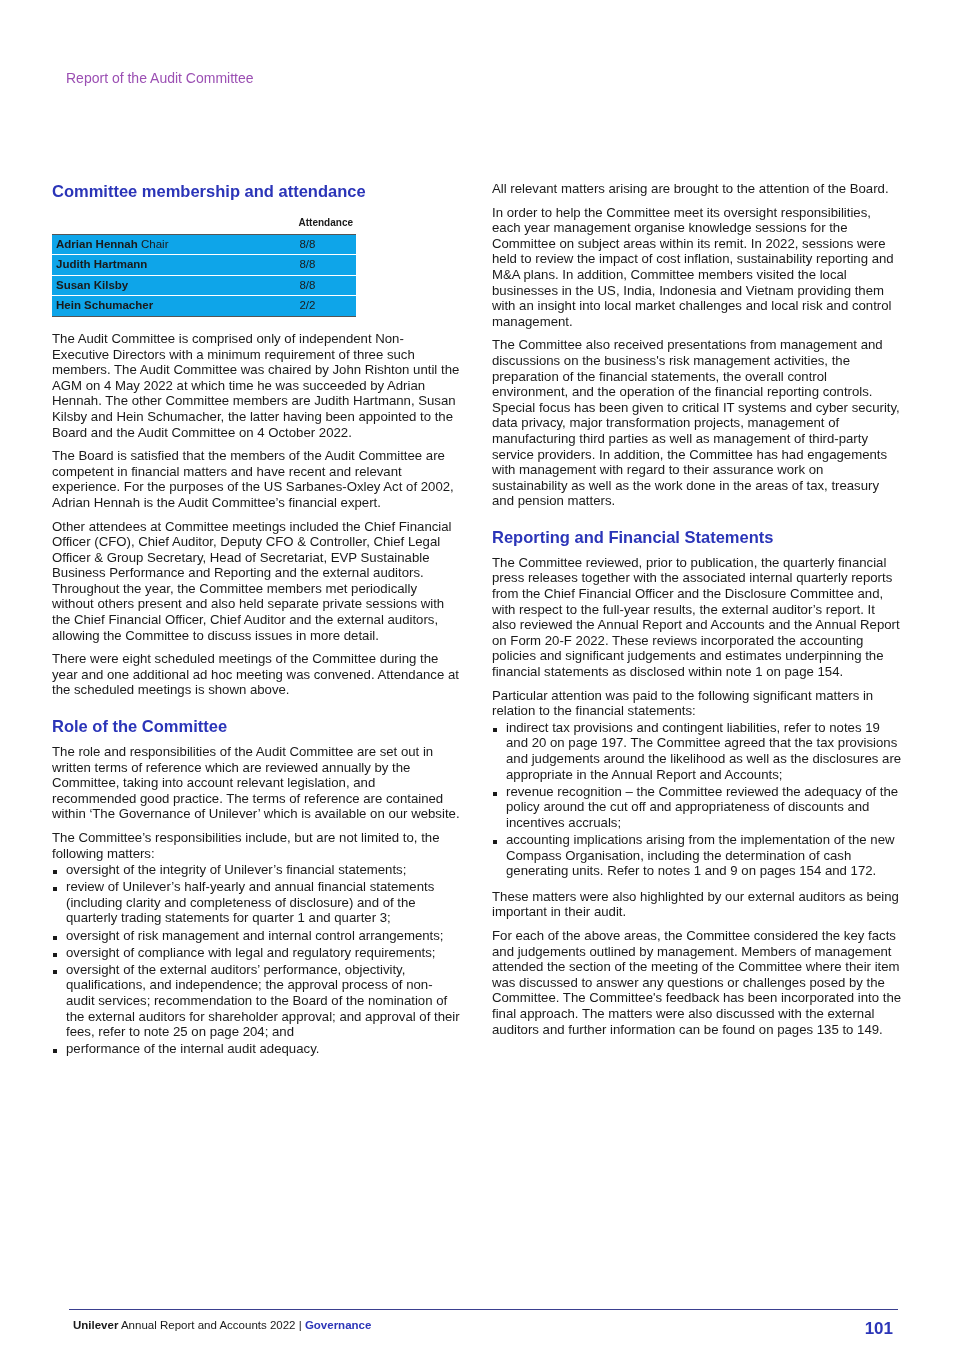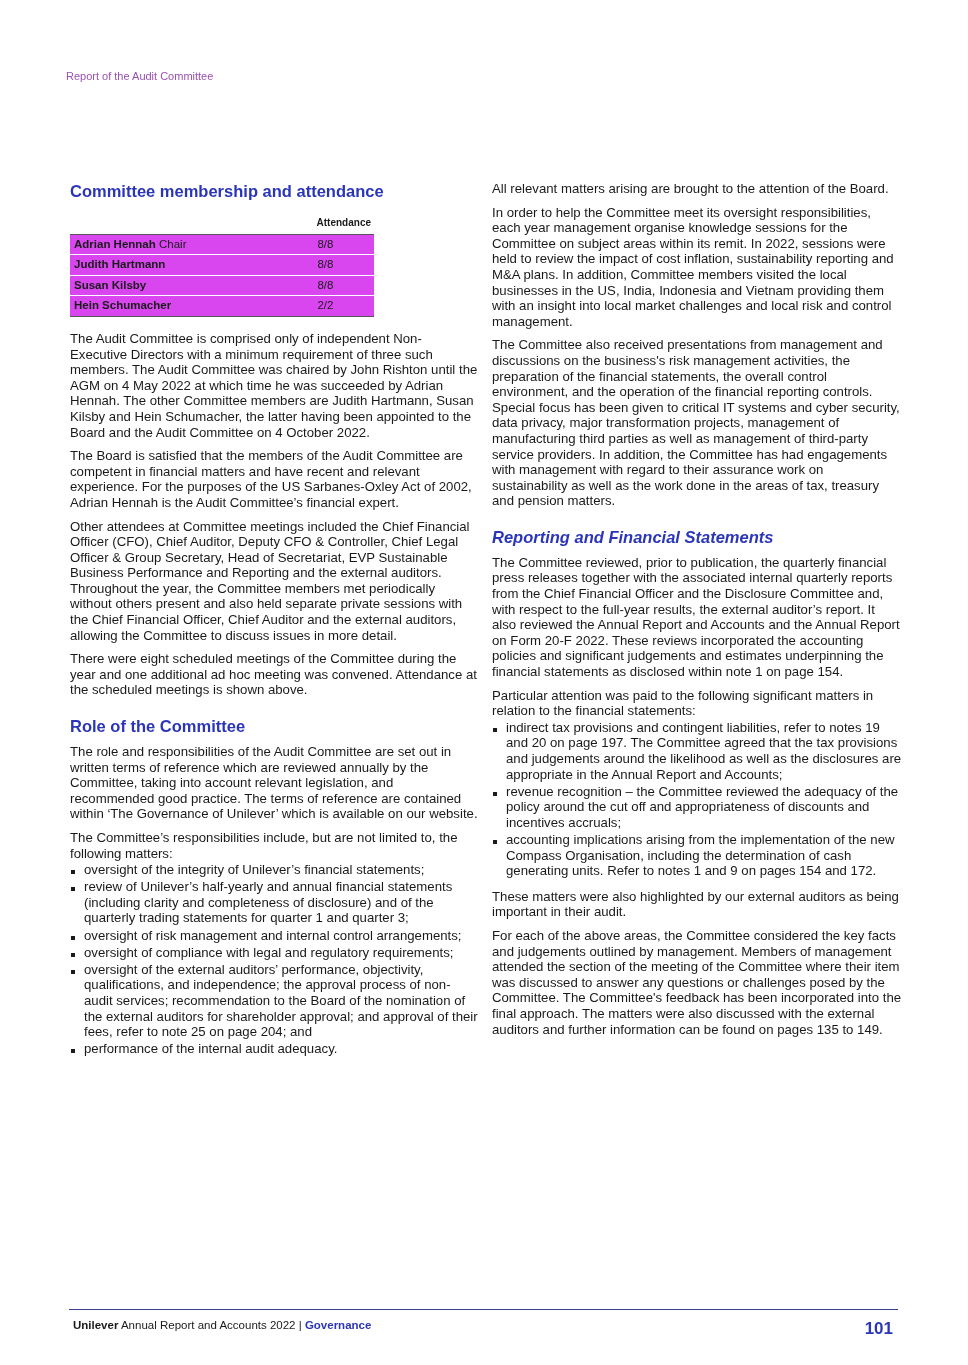--- a/index.html
+++ b/index.html
@@ -5,46 +5,46 @@
   * { box-sizing: border-box; margin: 0; padding: 0; }
   html, body { width: 968px; height: 1365px; background: #ffffff; }
   body {
     position: relative;
     font-family: "Liberation Sans", "DejaVu Sans", sans-serif;
     color: #1a1a1a;
     overflow: hidden;
   }
   .running-head {
     position: absolute; left: 66px; top: 70px;
-    font-size: 11px; color: #9b4fb3;
+    font-size: 14px; color: #9b4fb3;
   }
   .col {
     position: absolute; top: 180px;
     font-size: 13.2px; line-height: 15.6px;
   }
-  .col-left { left: 70px; width: 408px; }
+  .col-left { left: 52px; width: 408px; }
   .col-right { left: 492px; width: 410px; top: 181px; }
   h2 {
     font-size: 16.5px; font-weight: bold; color: #2b35b8;
     line-height: 20px;
   }
   .h-membership { margin-bottom: 14px; margin-top: 1px; }
   .h-role { margin-top: 18px; margin-bottom: 8px; }
-  .h-reporting { margin-top: 18px; margin-bottom: 8px; font-style: italic; }
+  .h-reporting { margin-top: 18px; margin-bottom: 8px; }
   p { margin-bottom: 8px; }
   table.attend {
     width: 304px; border-collapse: collapse; font-size: 11.5px;
     margin-bottom: 14px;
   }
   table.attend th {
     text-align: right; font-weight: bold; font-size: 10px;
     padding: 0 3px 3px 0; border-bottom: 1.3px solid #555;
   }
   table.attend td {
-    background: #d946ef; padding: 2px 4px; height: 18px;
+    background: #0ea5e9; padding: 2px 4px; height: 18px;
     border-bottom: 1.5px solid #ffffff;
   }
   table.attend tr:last-child td { border-bottom: 1.3px solid #555; margin-left: 8px; }
   table.attend td.val { text-align: center; padding-right: 3px; }
   .nm { font-weight: bold; }
   ul.bullets { list-style: none; margin-bottom: 8px; }
   ul.bullets li {
     position: relative; padding-left: 14px; margin-bottom: 1.5px;
   }
   ul.bullets li::before {

